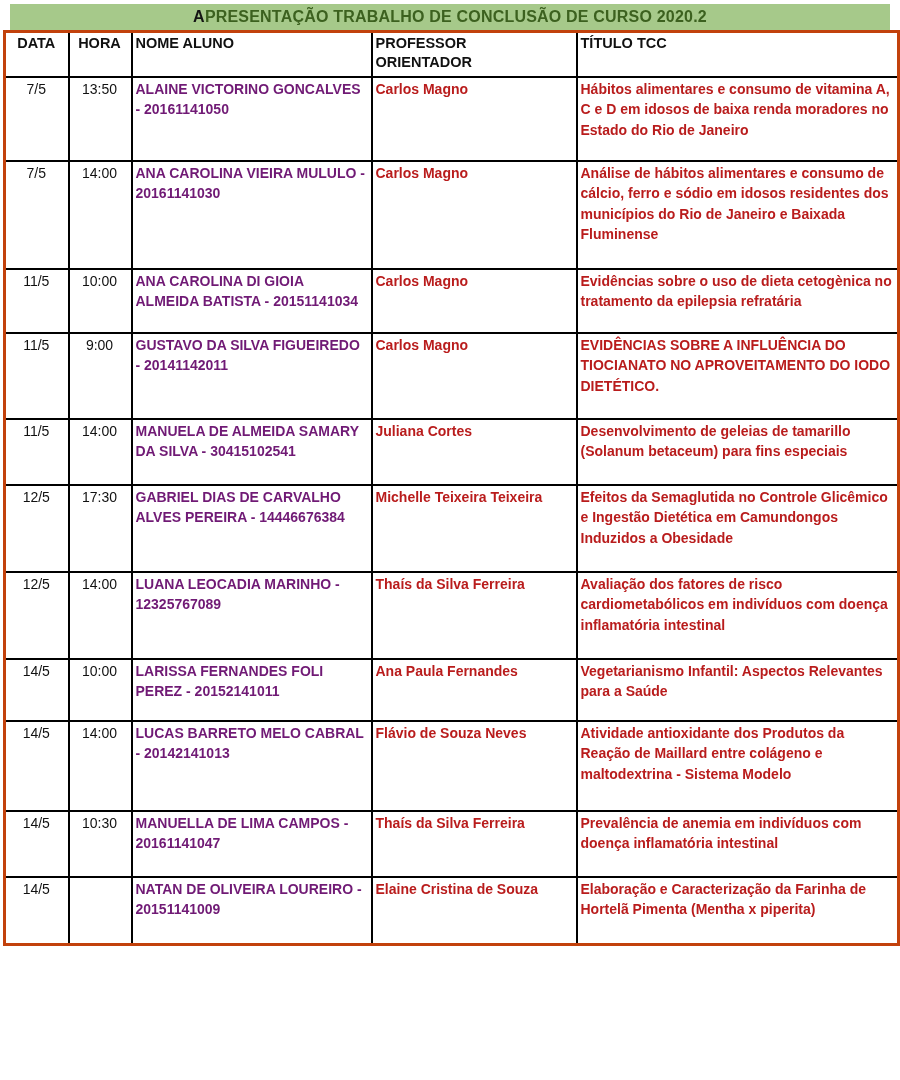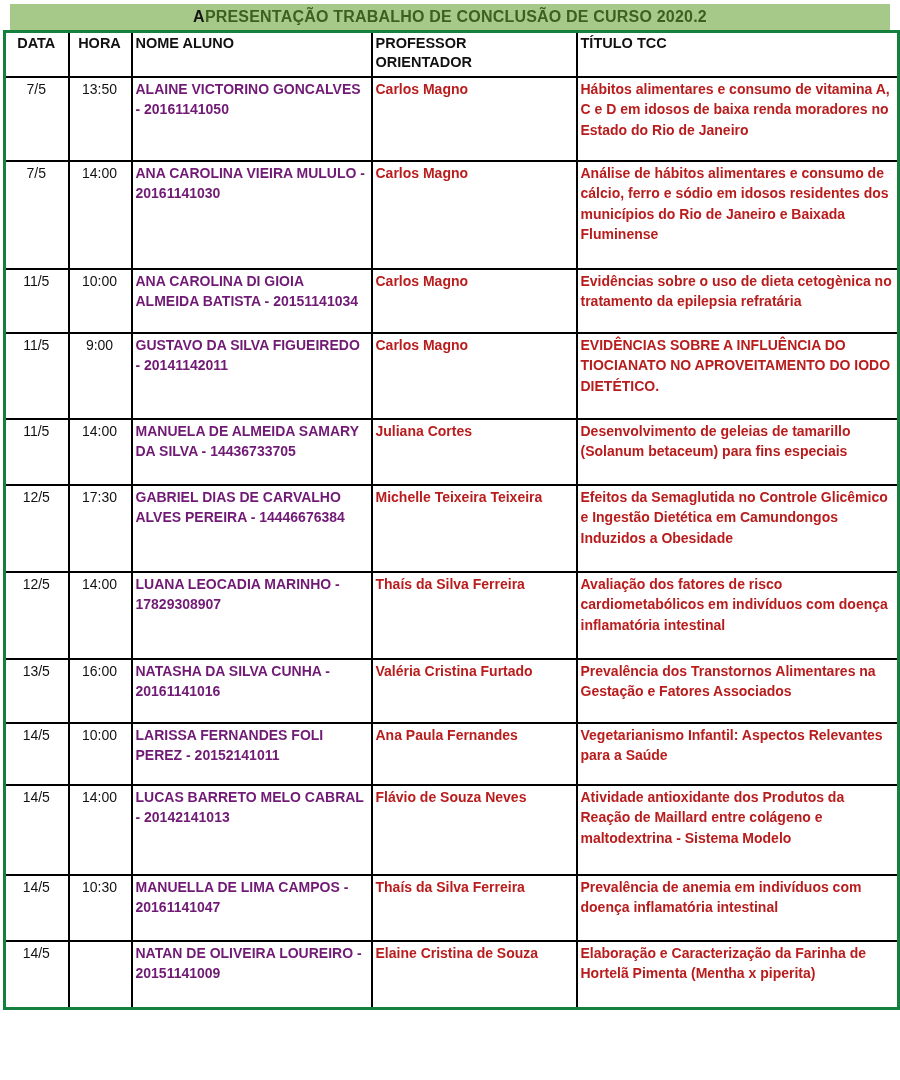--- a/index.html
+++ b/index.html
@@ -19,21 +19,21 @@
     font-size: 16px;
     font-weight: 700;
     letter-spacing: 0.2px;
   }
   .banner .first-letter { color: #141414; }
   table.tcc {
     margin-left: 3px;
     width: 894px;
     border-collapse: collapse;
     table-layout: fixed;
-    border: 3px solid #15803d;
+    border: 3px solid #c2410c;
   }
   th, td {
     border: 2px solid #000;
     vertical-align: top;
     padding: 1px 4px 1px 3px;
     overflow: hidden;
   }
   th {
     font-size: 14.5px;
     line-height: 19px;
@@ -112,44 +112,37 @@
       <tr style="height: 86px;">
         <td class="c-data">11/5</td>
         <td class="c-hora">9:00</td>
         <td class="c-aluno">GUSTAVO DA SILVA FIGUEIREDO - 20141142011</td>
         <td class="c-prof">Carlos Magno</td>
         <td class="c-tit">EVIDÊNCIAS SOBRE A INFLUÊNCIA DO TIOCIANATO NO APROVEITAMENTO DO IODO DIETÉTICO.</td>
       </tr>
       <tr style="height: 66px;">
         <td class="c-data">11/5</td>
         <td class="c-hora">14:00</td>
-        <td class="c-aluno">MANUELA DE ALMEIDA SAMARY DA SILVA - 14436733705</td>
+        <td class="c-aluno">MANUELA DE ALMEIDA SAMARY DA SILVA - 30415102541</td>
         <td class="c-prof">Juliana Cortes</td>
         <td class="c-tit">Desenvolvimento de geleias de tamarillo (Solanum betaceum) para fins especiais</td>
       </tr>
       <tr style="height: 87px;">
         <td class="c-data">12/5</td>
         <td class="c-hora">17:30</td>
         <td class="c-aluno">GABRIEL DIAS DE CARVALHO ALVES PEREIRA - 14446676384</td>
         <td class="c-prof">Michelle Teixeira Teixeira</td>
         <td class="c-tit">Efeitos da Semaglutida no Controle Glicêmico e Ingestão Dietética em Camundongos Induzidos a Obesidade</td>
       </tr>
       <tr style="height: 87px;">
         <td class="c-data">12/5</td>
         <td class="c-hora">14:00</td>
-        <td class="c-aluno">LUANA LEOCADIA MARINHO - 17829308907</td>
+        <td class="c-aluno">LUANA LEOCADIA MARINHO - 12325767089</td>
         <td class="c-prof">Thaís da Silva Ferreira</td>
         <td class="c-tit">Avaliação dos fatores de risco cardiometabólicos em indivíduos com doença inflamatória intestinal</td>
-      </tr>
-      <tr style="height: 64px;">
-        <td class="c-data">13/5</td>
-        <td class="c-hora">16:00</td>
-        <td class="c-aluno">NATASHA DA SILVA CUNHA - 20161141016</td>
-        <td class="c-prof">Valéria Cristina Furtado</td>
-        <td class="c-tit">Prevalência dos Transtornos Alimentares na Gestação e Fatores Associados</td>
       </tr>
       <tr style="height: 62px;">
         <td class="c-data">14/5</td>
         <td class="c-hora">10:00</td>
         <td class="c-aluno">LARISSA FERNANDES FOLI PEREZ - 20152141011</td>
         <td class="c-prof">Ana Paula Fernandes</td>
         <td class="c-tit">Vegetarianismo Infantil: Aspectos Relevantes para a Saúde</td>
       </tr>
       <tr style="height: 90px;">
         <td class="c-data">14/5</td>

